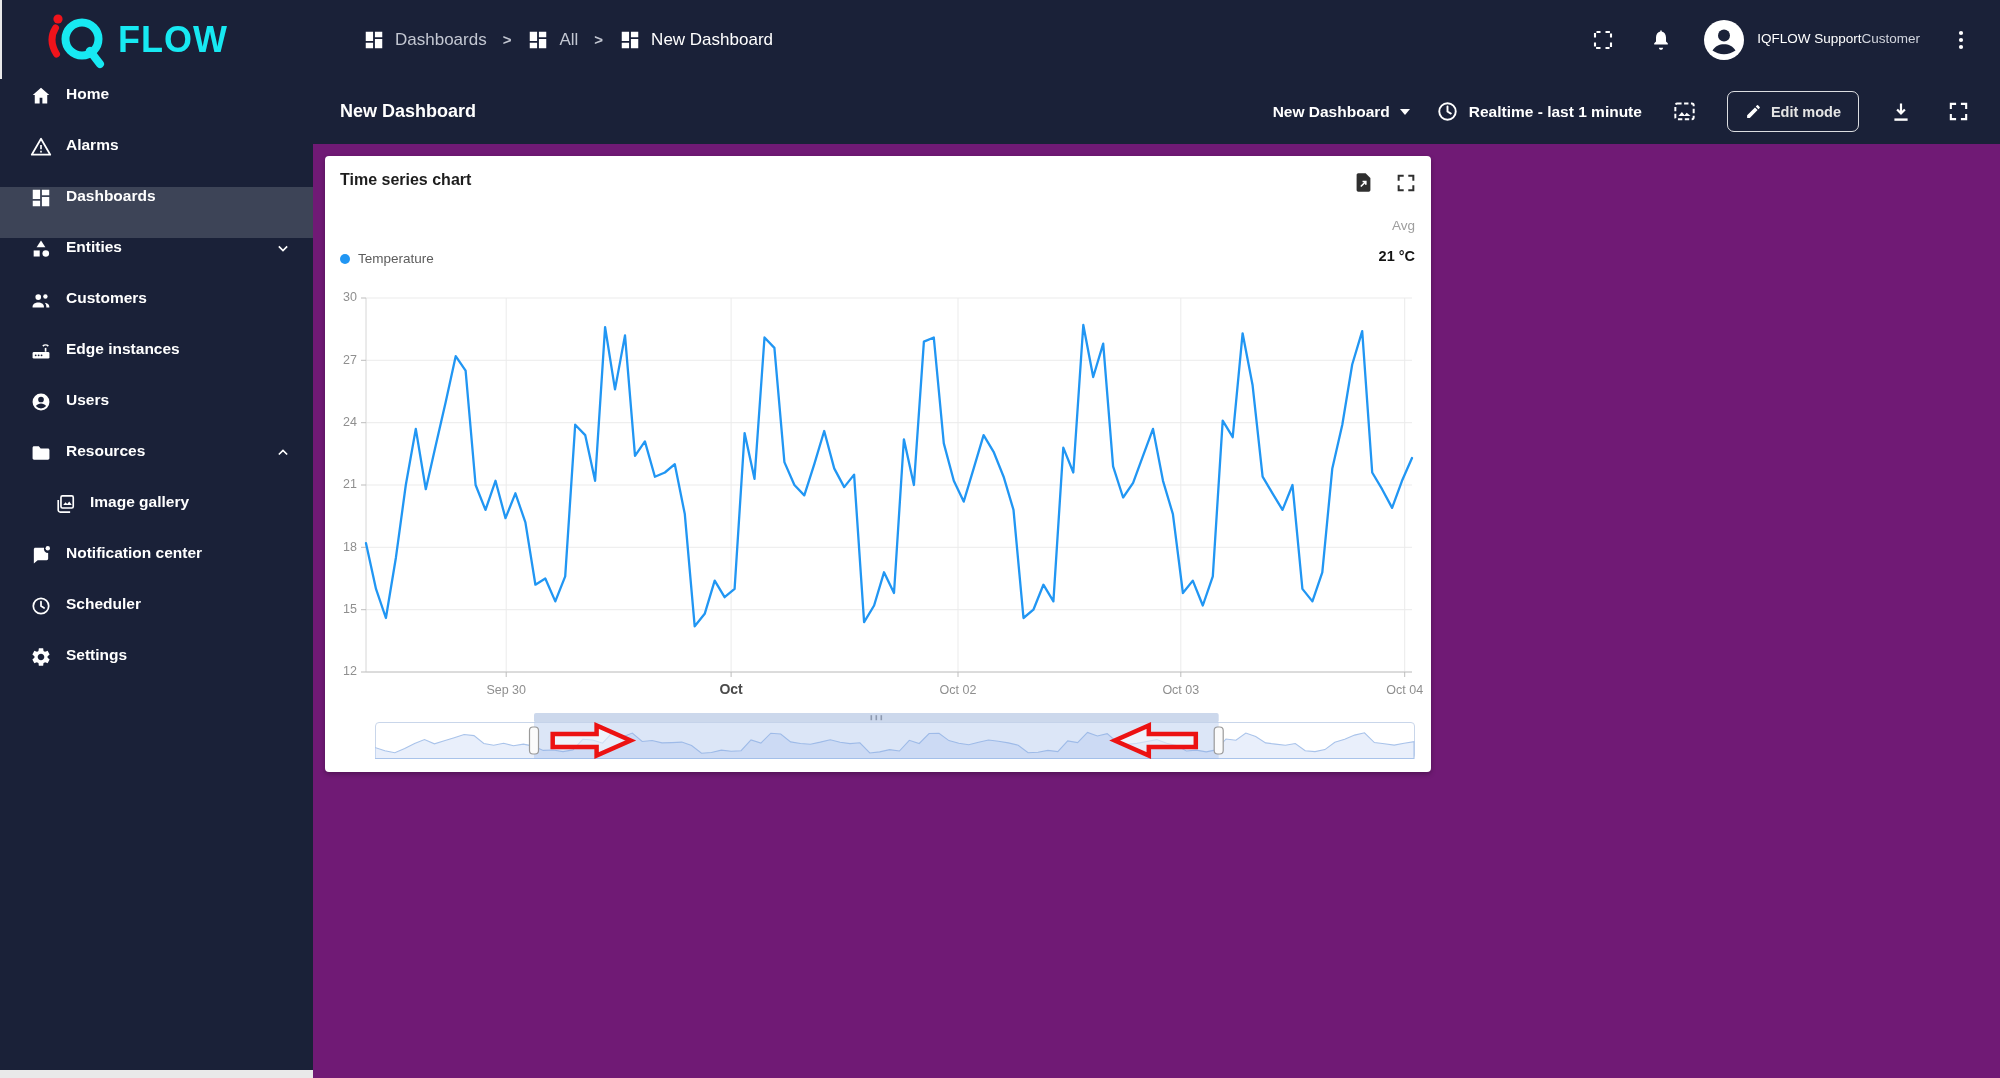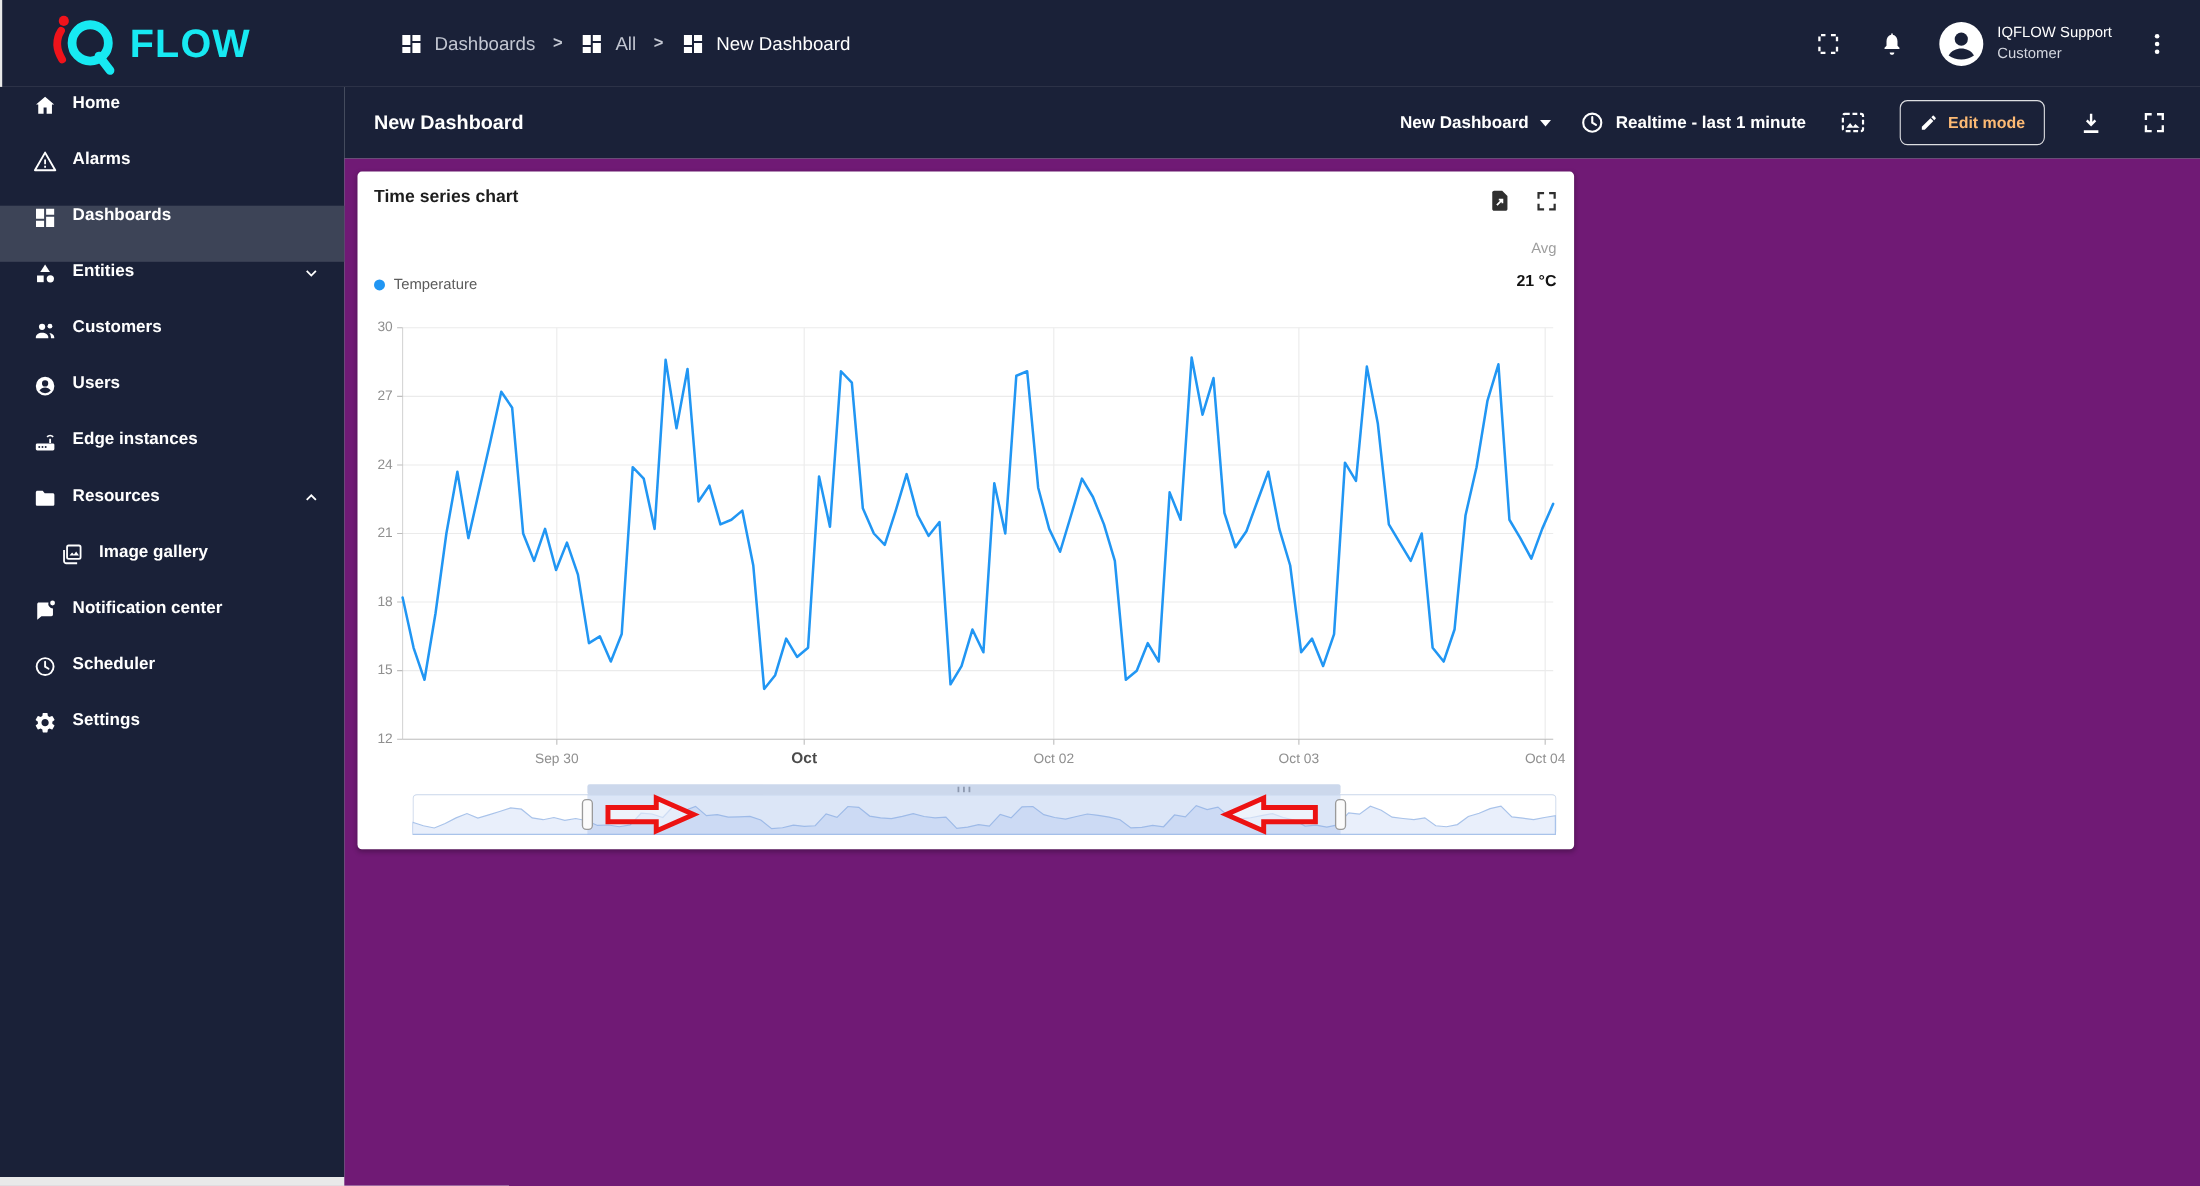--- a/index.html
+++ b/index.html
@@ -11,42 +11,42 @@
   .logo-wrap { width:313px; display:flex; align-items:center; padding-left:42px; gap:2px; cursor:pointer; }
   .logo-flow { color:#17e9f2; font-size:36px; font-weight:800; letter-spacing:1px; }
   .crumbs { display:flex; align-items:center; gap:16px; padding-left:48px; }
   .crumb { display:flex; align-items:center; gap:10px; cursor:pointer; }
   .crumb .lbl { font-size:17px; color:#c3c7d2; }
   .crumb.current .lbl { color:#ffffff; }
   .crumb-sep { color:#c3c7d2; font-size:15px; font-weight:700; }
   .top-right { margin-left:auto; display:flex; align-items:center; gap:26px; padding-right:26px; }
   .icon-btn { background:none; border:none; cursor:pointer; display:flex; align-items:center; justify-content:center; padding:4px; }
   .account { display:flex; align-items:center; gap:12px; cursor:pointer; }
-  .acct-text { display:flex; flex-direction:column; line-height:1.4; }
+  .acct-text { display:flex; flex-direction:row; line-height:1.4; }
   .acct-name { color:#ffffff; font-size:13.5px; }
   .acct-role { color:#d2d5de; font-size:13.5px; }
 
   
   .sidebar { position:absolute; left:0; top:79px; width:313px; height:991px; background:#1a2138; z-index:4; padding-top:6px; }
   .side-item { position:relative; height:51px; display:flex; align-items:flex-start; gap:14px; padding-left:30px; cursor:pointer; }
   .side-item.active { background:#3d4457; }
   .side-item.child { padding-left:54px; }
   .side-label { color:#ffffff; font-size:15.5px; font-weight:600; }
   .side-item .chev { position:absolute; right:20px; }
   .icon { display:inline-flex; align-items:center; justify-content:center; }
   .icon svg { display:block; }
 
   
   .subbar { position:absolute; left:313px; top:79px; width:1687px; height:65px; background:#1a2138; display:flex; align-items:center; z-index:3; }
   .page-title { color:#fff; font-size:18px; font-weight:700; padding-left:27px; }
   .sub-right { margin-left:auto; display:flex; align-items:center; gap:26px; padding-right:26px; }
   .dash-select { display:flex; align-items:center; gap:10px; color:#fff; font-size:15.5px; font-weight:600; cursor:pointer; }
   .caret { width:0; height:0; border-left:5.5px solid transparent; border-right:5.5px solid transparent; border-top:6px solid #fff; }
   .timewindow { display:flex; align-items:center; gap:10px; color:#fff; font-size:15.5px; font-weight:600; cursor:pointer;justify-content:flex-end; }
-  .edit-btn { display:flex; align-items:center; gap:9px; color:#fdba74; background:none; border:1px solid rgba(255,255,255,0.85); border-radius:7px; height:41px; padding:0 17px; font-size:14.5px; font-weight:700; cursor:pointer; font-family:inherit; }
+  .edit-btn { display:flex; align-items:center; gap:9px; color:#e5e5e5; background:none; border:1px solid rgba(255,255,255,0.85); border-radius:7px; height:41px; padding:0 17px; font-size:14.5px; font-weight:700; cursor:pointer; font-family:inherit; }
 
   
   .content { position:absolute; left:313px; top:144px; width:1687px; height:934px; background:#701a75; }
   .card { position:absolute; left:12px; top:12px; width:1106px; height:616px; background:#ffffff; border-radius:4px; box-shadow:0 2px 5px rgba(0,0,0,0.28); }
   .card-title { position:absolute; left:15px; top:15px; font-size:16px; font-weight:700; color:#1d1d1d; }
   .card-icons { position:absolute; right:10px; top:11px; display:flex; gap:12px; }
   .agg-label { position:absolute; right:16px; top:62px; font-size:13.5px; color:#9e9e9e; }
   .agg-value { position:absolute; right:16px; top:92px; font-size:14.5px; font-weight:700; color:#141414; }
   .legend { position:absolute; left:15px; top:95px; display:flex; align-items:center; gap:8px; cursor:pointer; }
   .legend-dot { width:10px; height:10px; border-radius:50%; }
@@ -187,37 +187,37 @@
             <path d="M2.8 19.4c0-2.9 2.8-4.6 6.2-4.6s6.2 1.7 6.2 4.6v.8H2.8z" fill="#fff"></path>
             <circle cx="16.8" cy="8.2" r="2.4" fill="#fff"></circle>
             <path d="M16.2 14.9c2.8.4 4.9 1.8 4.9 4.5v.8h-3.3v-.8c0-1.8-.6-3.3-1.6-4.5z" fill="#fff"></path>
           </svg>
         </span>
         <span class="side-label">Customers</span>
       </div>
       <div class="side-item">
         <span class="icon ">
           <svg width="22" height="22" viewBox="0 0 24 24">
-            <path d="M12 2.8a9.2 9.2 0 1 0 0 18.4 9.2 9.2 0 0 0 0-18.4zm0 3.4a3.1 3.1 0 1 1 0 6.2 3.1 3.1 0 0 1 0-6.2zm0 12.8a7.4 7.4 0 0 1-5.6-2.6c1.3-1.9 3.4-2.9 5.6-2.9s4.3 1 5.6 2.9a7.4 7.4 0 0 1-5.6 2.6z" fill="#fff"></path>
-          </svg>
-        </span>
-        <span class="side-label">Users</span>
-      </div>
-      <div class="side-item">
-        <span class="icon ">
-          <svg width="22" height="22" viewBox="0 0 24 24">
             <rect x="2.8" y="13.2" width="18.4" height="7" rx="1.4" fill="#fff"></rect>
             <path d="M16.1 12.8V8.6h1.8v4.2z" fill="#fff"></path>
             <path d="M13.4 6.1a5.1 5.1 0 0 1 7.2 0l-1.2 1.2a3.4 3.4 0 0 0-4.8 0z" fill="#fff"></path>
             <circle cx="6.2" cy="16.7" r="1" fill="#1a2138"></circle>
             <circle cx="9.4" cy="16.7" r="1" fill="#1a2138"></circle>
             <circle cx="12.6" cy="16.7" r="1" fill="#1a2138"></circle>
           </svg>
         </span>
         <span class="side-label">Edge instances</span>
+      </div>
+      <div class="side-item">
+        <span class="icon ">
+          <svg width="22" height="22" viewBox="0 0 24 24">
+            <path d="M12 2.8a9.2 9.2 0 1 0 0 18.4 9.2 9.2 0 0 0 0-18.4zm0 3.4a3.1 3.1 0 1 1 0 6.2 3.1 3.1 0 0 1 0-6.2zm0 12.8a7.4 7.4 0 0 1-5.6-2.6c1.3-1.9 3.4-2.9 5.6-2.9s4.3 1 5.6 2.9a7.4 7.4 0 0 1-5.6 2.6z" fill="#fff"></path>
+          </svg>
+        </span>
+        <span class="side-label">Users</span>
       </div>
       <div class="side-item">
         <span class="icon ">
           <svg width="22" height="22" viewBox="0 0 24 24">
             <path d="M2.8 6.2c0-.9.7-1.6 1.6-1.6h5.2l2 2.4h8c.9 0 1.6.7 1.6 1.6v9.2c0 .9-.7 1.6-1.6 1.6H4.4c-.9 0-1.6-.7-1.6-1.6z" fill="#fff"></path>
           </svg>
         </span>
         <span class="side-label">Resources</span>
         <span class="icon chev">
           <svg width="20" height="20" viewBox="0 0 24 24">

